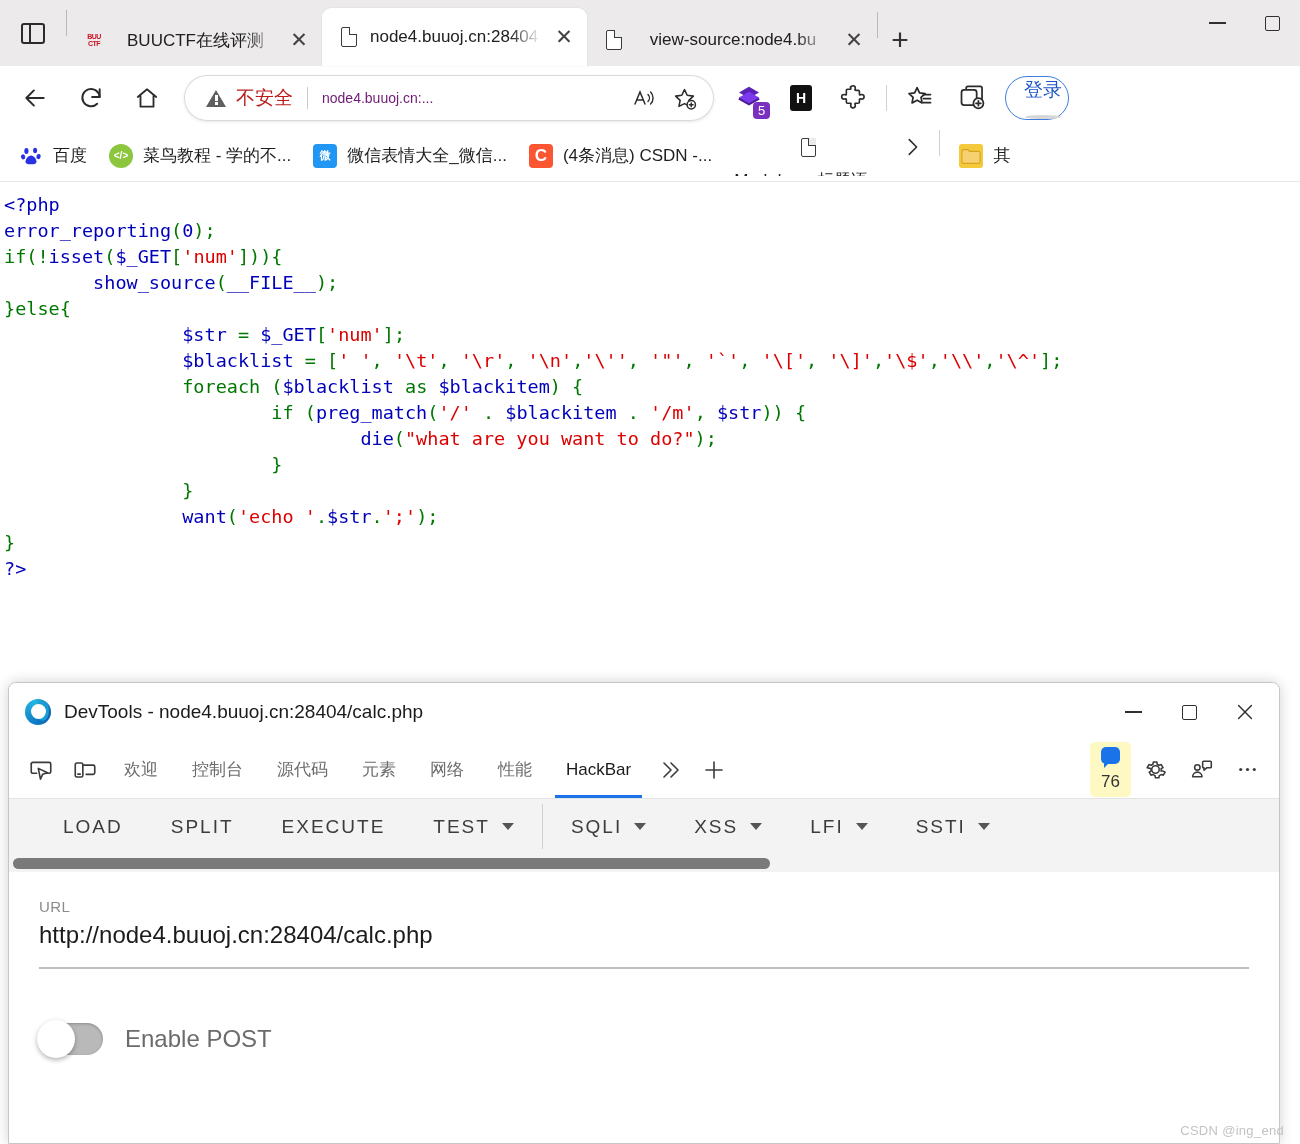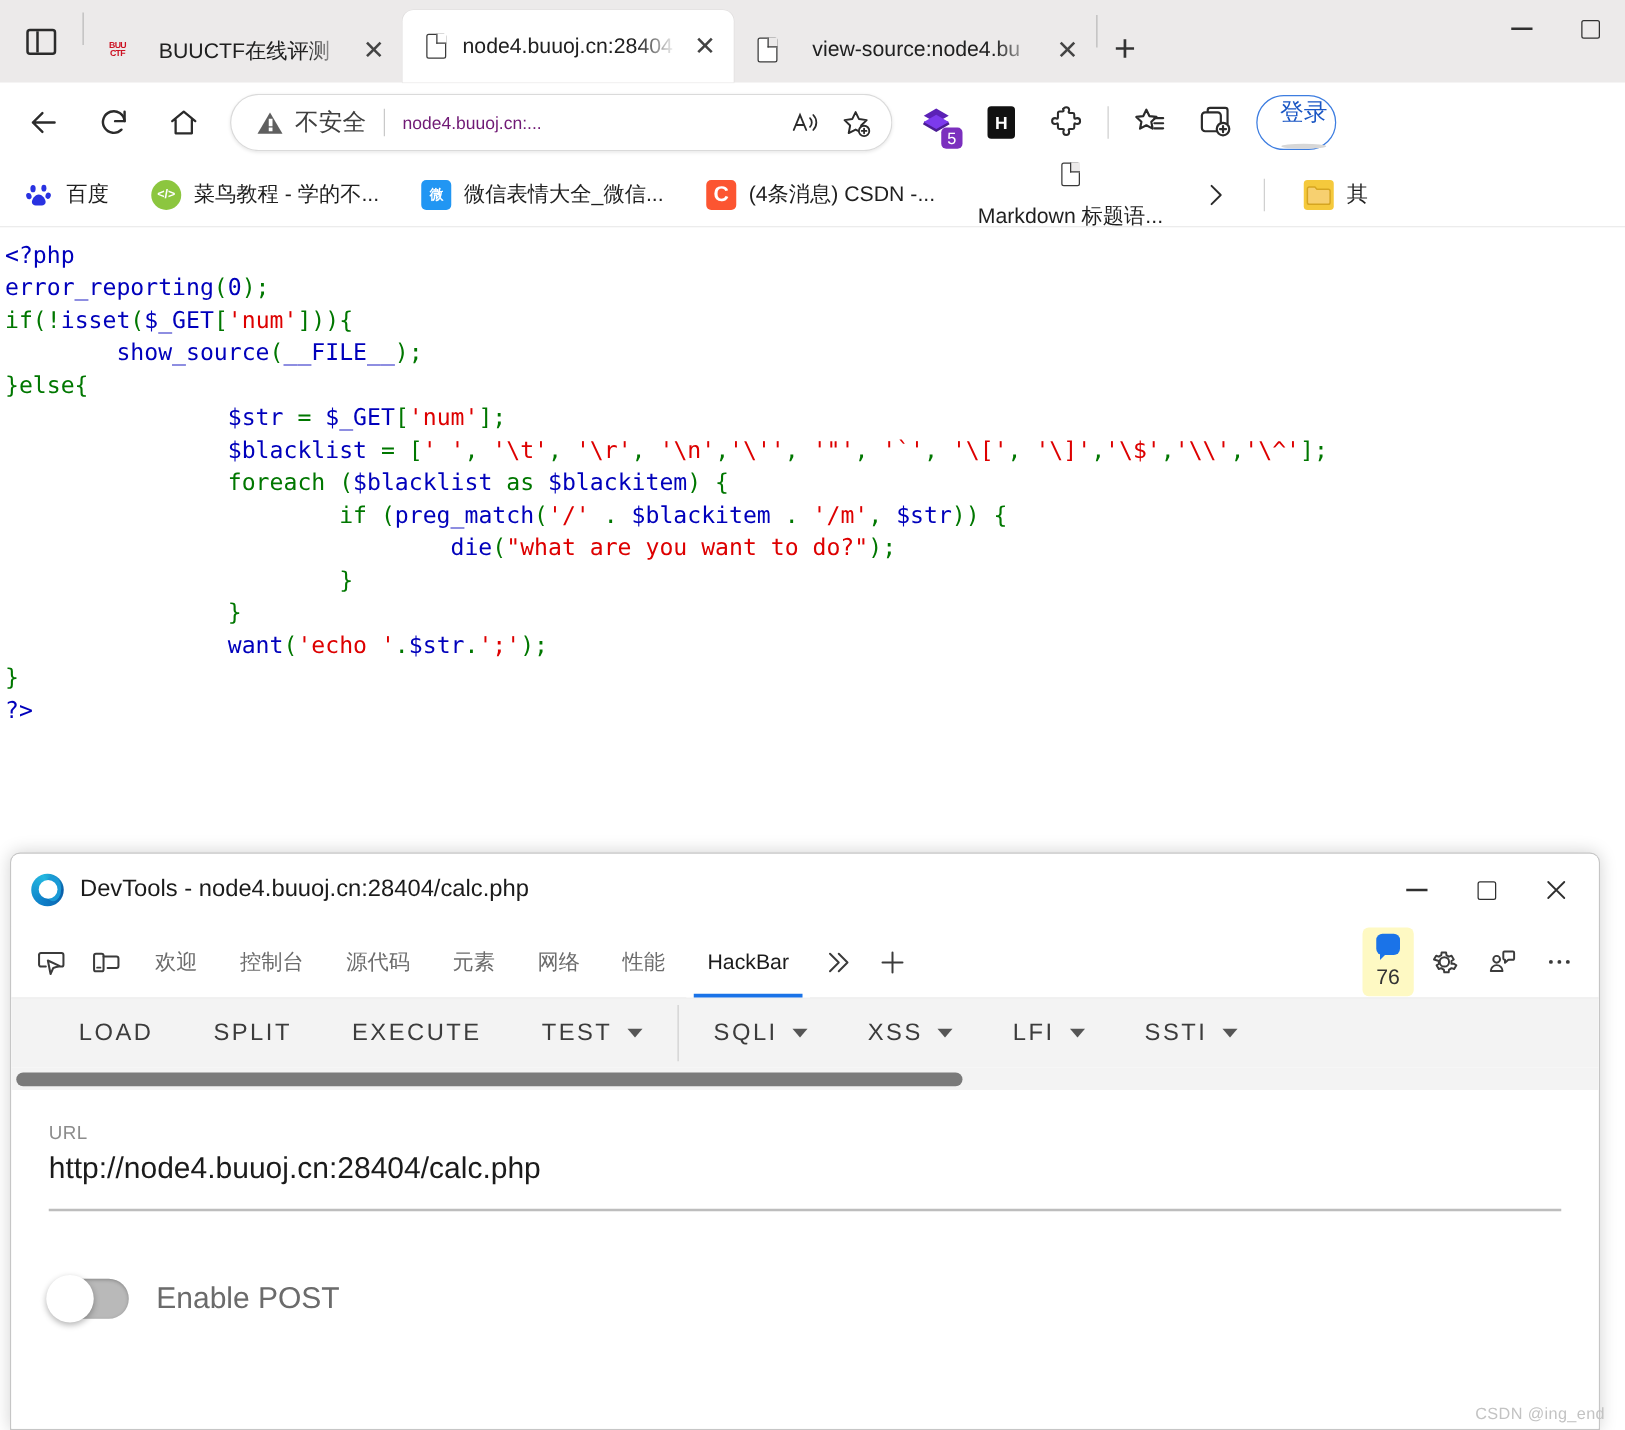--- a/index.html
+++ b/index.html
@@ -80,21 +80,21 @@
     flex:1 1 auto; height:46px; background:#fff; border-radius:23px;
     display:flex; align-items:center; padding:0 10px 0 22px;
     box-shadow: inset 0 0 0 1px #dadada, 0 1px 3px rgba(0,0,0,.10);
     margin: 0 8px; max-width: 530px;
   }
   .warn-tri {
     width:0;height:0;border-left:10px solid transparent;border-right:10px solid transparent;border-bottom:17px solid #5f5f5f;position:relative;
   }
   .warn-tri:after{content:"";position:absolute;left:-1.5px;top:5px;width:3px;height:6px;background:#fff;}
   .warn-tri:before{content:"";position:absolute;left:-1.5px;top:12.5px;width:3px;height:3px;background:#fff;}
-  .omni-warn-text { font-size:19px;color:#404040;margin-left:10px;}
+  .omni-warn-text { font-size:19px;color:#b91c1c;margin-left:10px;}
   .omni-sep { width:1px;height:22px;background:#c9c9c9;margin:0 14px;}
   .omni-url { font-size:14px;color:#701a75;flex:1 1 auto;white-space:nowrap;overflow:hidden;}
   .omni-icon { width:40px;height:38px;display:flex;align-items:center;justify-content:center;color:#2b2b2b;}
 
   .ext-icon { width:50px;height:46px;display:flex;align-items:center;justify-content:center;position:relative;}
   .ext-badge {
     position:absolute; right:4px; bottom:2px; background:#7b2fbe; color:#fff;
     font-size:13px; line-height:15px; min-width:17px; height:17px; border-radius:4px;
     display:flex;align-items:center;justify-content:center; padding:0 2px;
   }
@@ -103,21 +103,21 @@
   .signin {
     height:44px; border:1.6px solid #3d7de0; border-radius:22px; display:flex;align-items:center;
     padding:0 6px 0 18px; gap:12px; margin-left:6px;flex-direction:column;
   }
   .signin-text { font-size:19px;color:#1a56c4; }
   .avatar-c { width:36px;height:36px;border-radius:50%;background:#d7d7d7;position:relative;overflow:hidden;}
   .avatar-c:before{content:"";position:absolute;left:11px;top:6px;width:14px;height:14px;border-radius:50%;background:#8c8c8c;}
   .avatar-c:after{content:"";position:absolute;left:4px;top:23px;width:28px;height:20px;border-radius:14px 14px 0 0;background:#8c8c8c;}
 
   
-  .bookmarks { height:52px;background:#fff;display:flex;align-items:center;padding:0 10px;gap:16px;border-bottom:1px solid #e6e6e6;}
+  .bookmarks { height:52px;background:#fff;display:flex;padding:0 10px;gap:4px;border-bottom:1px solid #e6e6e6;}
   .bm { display:flex;align-items:center;gap:10px;padding:5px 9px;border-radius:6px;max-width:215px;}
   .bm-label{font-size:17px;color:#1f1f1f;white-space:nowrap;overflow:hidden;text-overflow:ellipsis;}
   .bmico{width:24px;height:24px;flex:0 0 24px;border-radius:4px;display:flex;align-items:center;justify-content:center;font-size:12px;color:#fff;font-weight:bold;}
   .bmico.baidu{background:#fff;color:#2932e1;font-size:17px;}
   .bmico.cn{background:#8cc63f;border-radius:50%;color:#fff;font-size:10px;}
   .bmico.wx{background:#2196f3;font-size:11px;}
   .bmico.csdn{background:#fc5531;font-size:17px;}
   .bmico.md{background:#fff;color:#333;}
   .bmico.folder{background:#f5c93c;border-radius:3px;}
   .bm-chevron{width:34px;height:34px;display:flex;align-items:center;justify-content:center;font-size:22px;color:#333;font-weight:300;}

